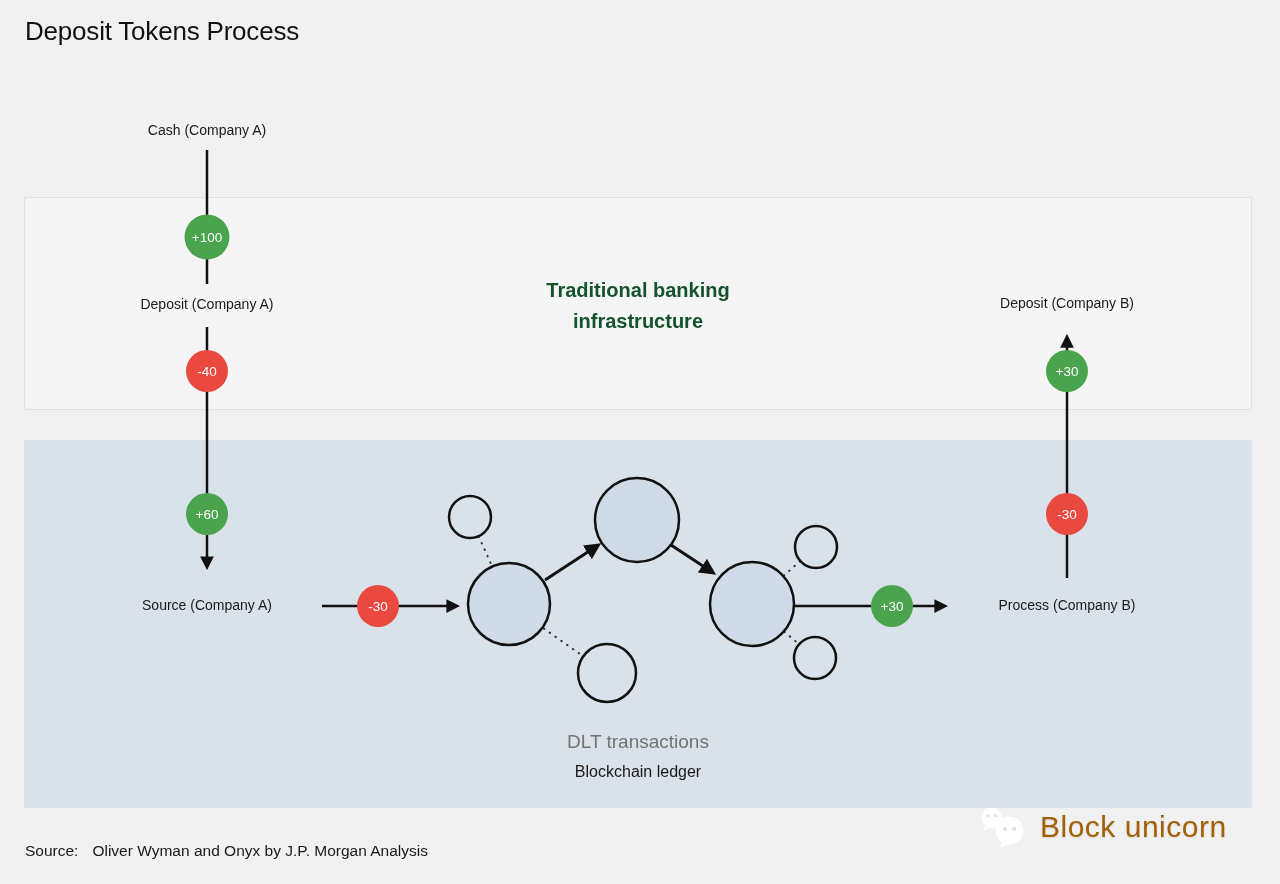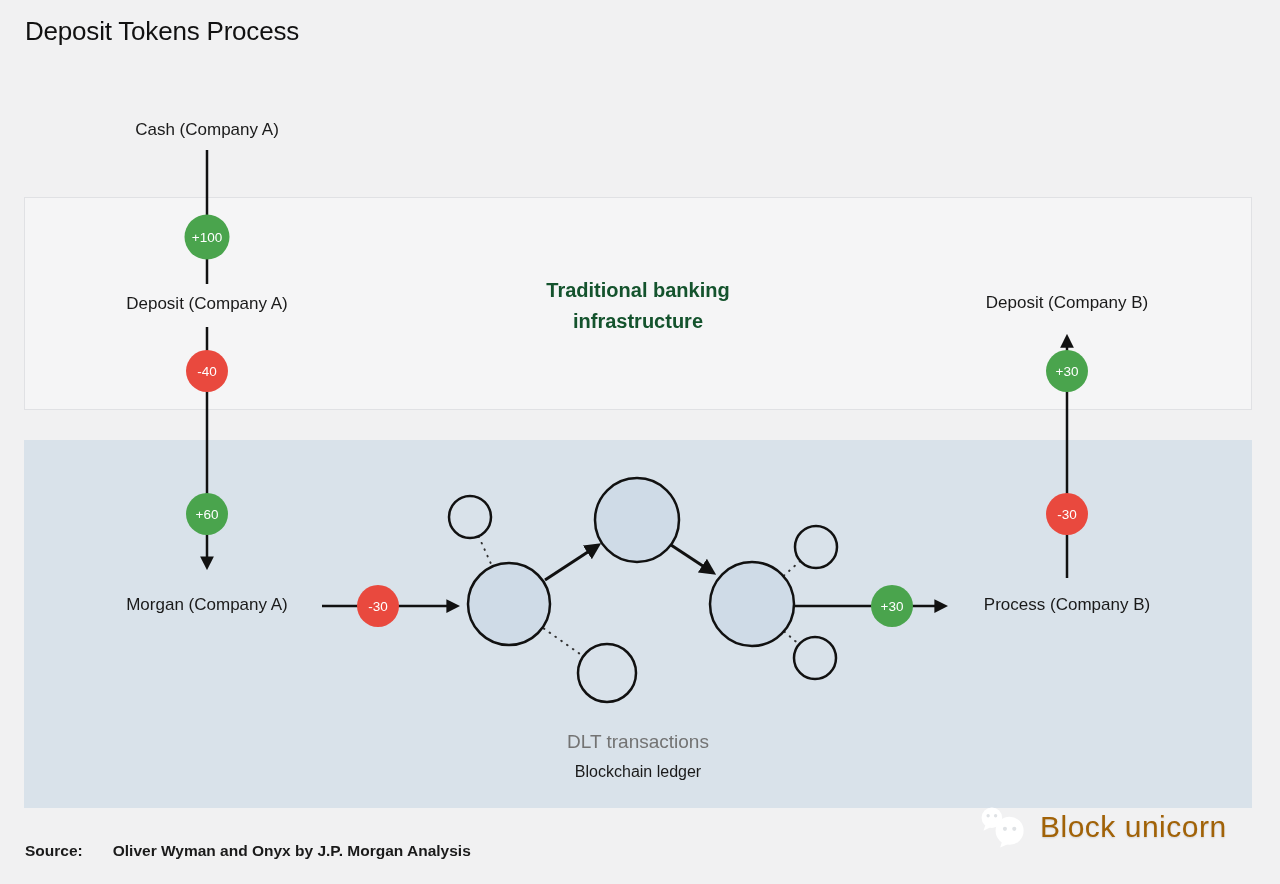--- a/index.html
+++ b/index.html
@@ -32,21 +32,21 @@
     background:var(--box-bg);
     border:1px solid var(--box-border);
   }
   .box.dlt{
     top:440px;height:368px;
     background:var(--dlt-bg);
   }
   svg.wires{position:absolute;left:0;top:0;z-index:2;}
   .label{
     position:absolute;transform:translate(-50%,-50%);
-    font-size:17px;color:var(--ink);white-space:nowrap;z-index:3;
+    font-size:14px;color:var(--ink);white-space:nowrap;z-index:3;
   }
   .section-title{
     position:absolute;transform:translate(-50%,-50%);
     font-size:20px;font-weight:700;color:#14532d;
     text-align:center;white-space:pre-line;line-height:31px;z-index:3;
   }
   .dlt-title{
     position:absolute;transform:translate(-50%,-50%);
     font-size:19px;font-weight:400;color:#737373;z-index:3;white-space:nowrap;
   }
@@ -58,22 +58,22 @@
     position:absolute;transform:translate(-50%,-50%);
     width:42px;height:42px;border-radius:50%;
     display:flex;align-items:center;justify-content:center;
     color:#fff;font-size:13.5px;z-index:4;
   }
   .badge.big{width:45px;height:45px;}
   .badge.pos{background:var(--positive);}
   .badge.neg{background:var(--negative);}
   .source-row{
     position:absolute;left:25px;top:842px;
-    display:flex;gap:30px;align-items:flex-start;
-    font-size:15.5px;color:var(--ink);z-index:3;font-weight:bold;
+    display:flex;gap:14px;align-items:flex-start;
+    font-size:15.5px;color:var(--ink);z-index:3;
   }
   .watermark{
     position:absolute;left:976px;top:803px;
     display:flex;align-items:center;gap:8px;z-index:5;
   }
   .watermark .wm-text{
     color:#a16207;font-size:30px;font-weight:400;letter-spacing:0.5px;
     text-shadow:0 1px 2px rgba(0,0,0,0.12);white-space:nowrap;
   }
 </style>
@@ -123,21 +123,21 @@
       <circle cx="752" cy="604" r="42" style="fill:var(--node-fill)"></circle>
       <circle cx="470" cy="517" r="21" style="fill:var(--dlt-bg)"></circle>
       <circle cx="607" cy="673" r="29" style="fill:var(--dlt-bg)"></circle>
       <circle cx="816" cy="547" r="21" style="fill:var(--dlt-bg)"></circle>
       <circle cx="815" cy="658" r="21" style="fill:var(--dlt-bg)"></circle>
     </g>
   </svg>
 
   <div class="label" style="left:207px;top:130px">Cash (Company A)</div>
   <div class="label" style="left:207px;top:304px">Deposit (Company A)</div>
-  <div class="label" style="left:207px;top:605px">Morgan (Company A)</div>
+  <div class="label" style="left:207px;top:605px">Source (Company A)</div>
   <div class="label" style="left:1067px;top:303px">Deposit (Company B)</div>
   <div class="label" style="left:1067px;top:605px">Process (Company B)</div>
 
   <div class="section-title" style="left:638px;top:306px">Traditional banking
 infrastructure</div>
   <div class="dlt-title" style="left:638px;top:742px">DLT transactions</div>
   <div class="dlt-subtitle" style="left:638px;top:772px">Blockchain ledger</div>
 
   <div class="badge pos big" style="left:207px;top:237px">+100</div>
   <div class="badge neg" style="left:207px;top:371px">-40</div>

